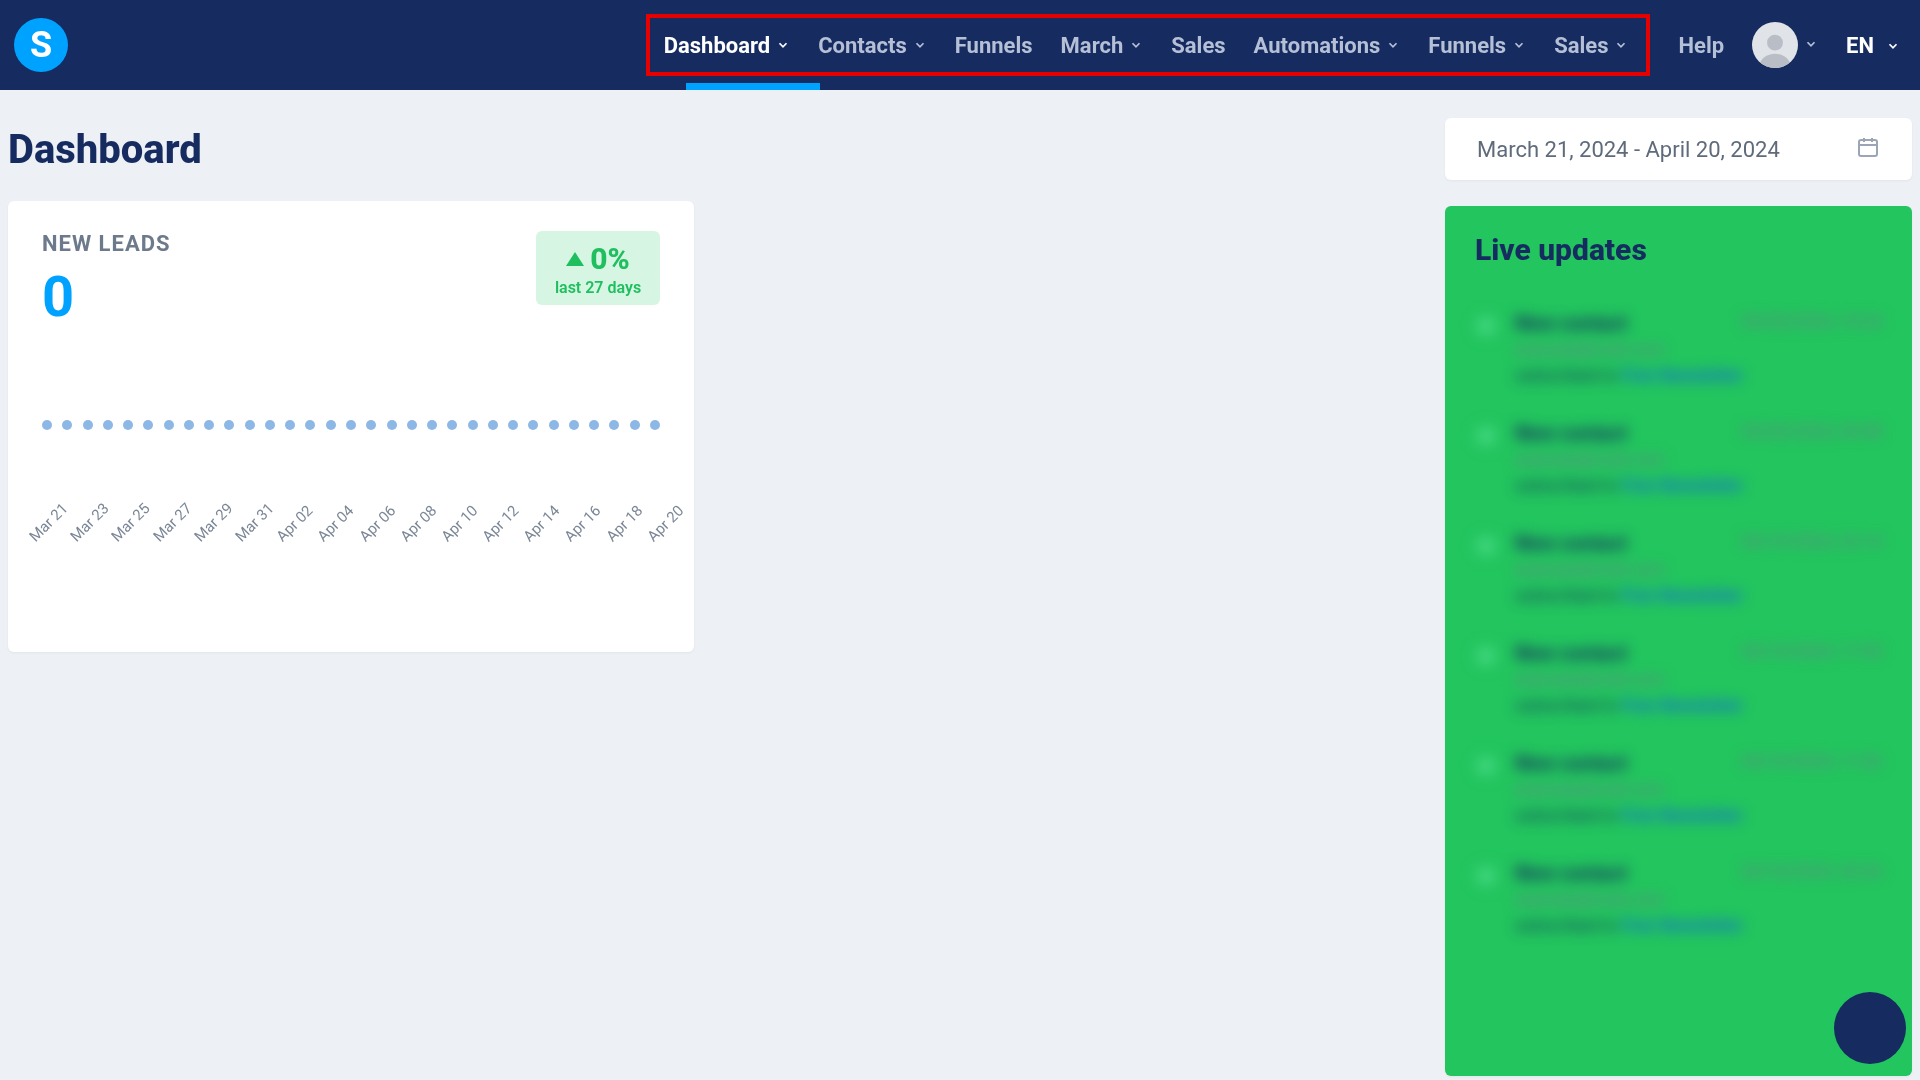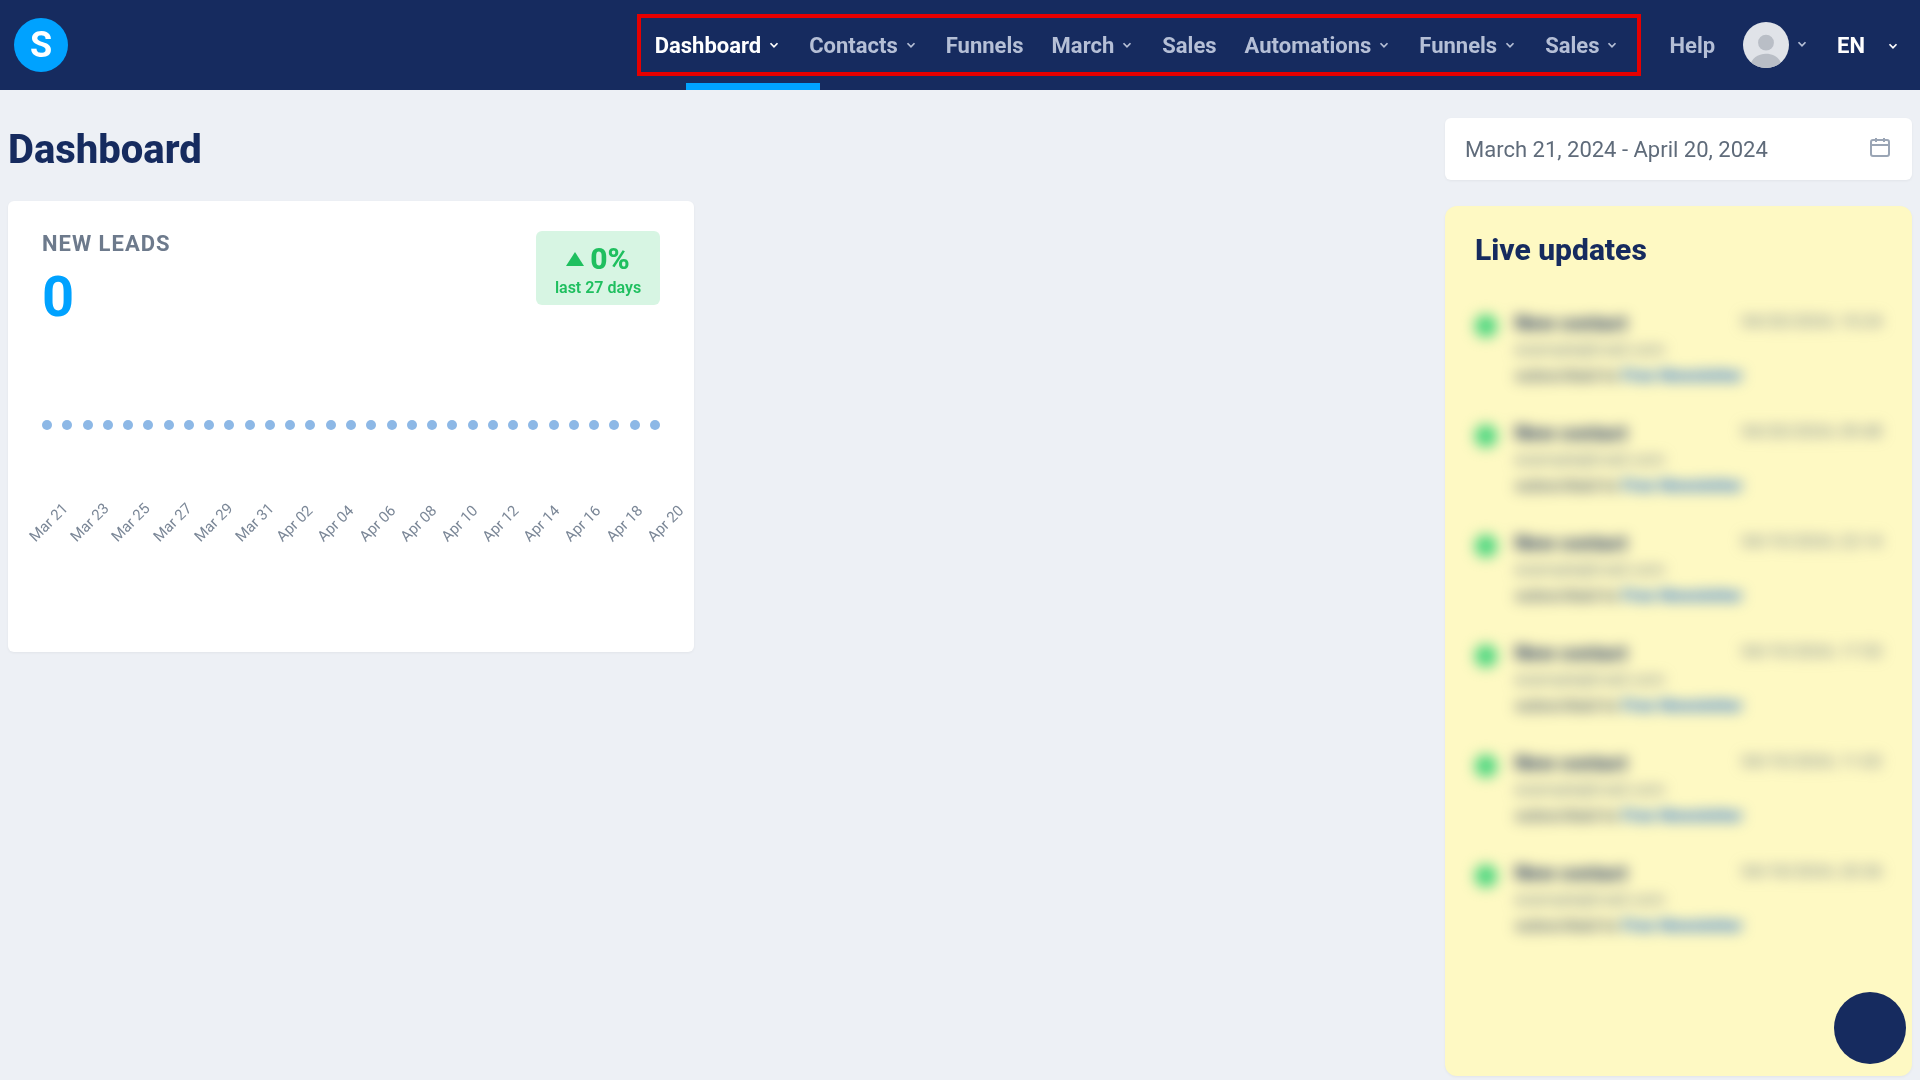--- a/index.html
+++ b/index.html
@@ -73,40 +73,40 @@
     .avatar-wrap {
       display:flex; align-items:center; gap:6px; cursor:pointer;
     }
     .avatar {
       width: 46px; height: 46px; border-radius: 50%;
       background: #e0e3e8;
       display:flex; align-items:flex-end; justify-content:center;
       overflow:hidden;
     }
     .avatar svg { width: 38px; height: 38px; }
-    .lang { color:#fff; font-size:22px; font-weight:700; display:flex; align-items:flex-start; gap:21px; cursor:pointer;}
+    .lang { color:#fff; font-size:22px; font-weight:700; display:flex; align-items:flex-start; gap:12px; cursor:pointer;}
 
     
     .page-title {
       font-size: 40px;
       font-weight: 800;
       color: #162b5f;
       padding: 36px 8px 28px 8px;
     }
     .date-picker {
       position: absolute;
       right: 8px;
       top: 118px;
       width: 467px;
       height: 62px;
       background: #fff;
       border-radius: 6px;
       display:flex;
       align-items:center;
-      padding: 0 20px;
+      padding: 0 32px;
       box-shadow: 0 1px 3px rgba(0,0,0,.05);
     }
     .date-text { color:#5f6b7a; font-size:22px; }
     .cal-icon { margin-left:auto; color:#9aa5b5; }
 
     
     .card {
       background:#fff;
       border-radius:6px;
       width: 686px;
@@ -165,22 +165,22 @@
       white-space: nowrap;
       width: 20px;
     }
 
     
     .live-panel {
       position:absolute;
       right:8px;
       top:206px;
       width:467px;
-      background:#fef9c3;
-      border-radius:12px;
+      background:#22c55e;
+      border-radius:6px;
       box-shadow: 0 1px 3px rgba(0,0,0,.05);
       padding: 26px 30px 10px 30px;
       height: 870px;
       overflow:hidden;
     }
     .live-title { color:#162b5f; font-size:30px; font-weight:800; margin-bottom: 26px;}
     .live-item {
       display:flex;
       gap:18px;
       padding: 18px 0;

